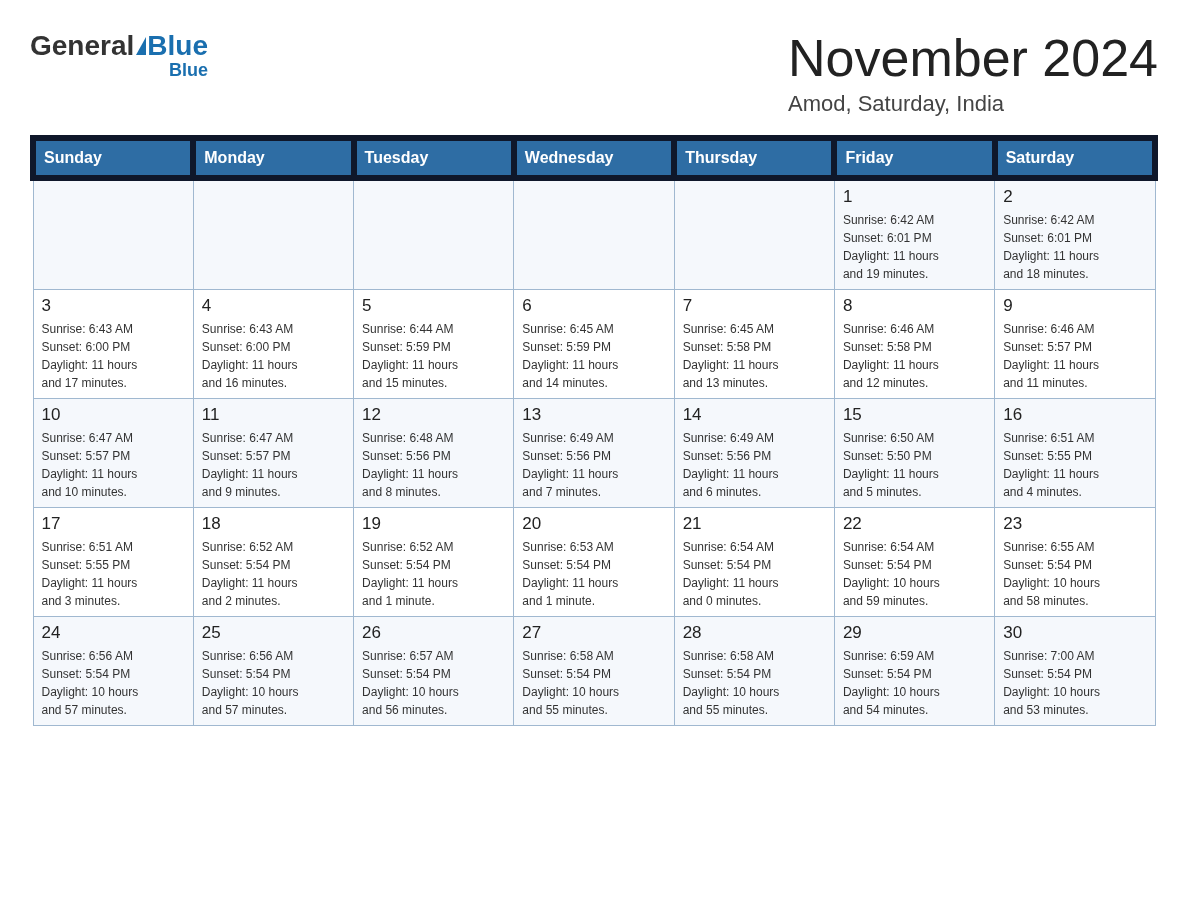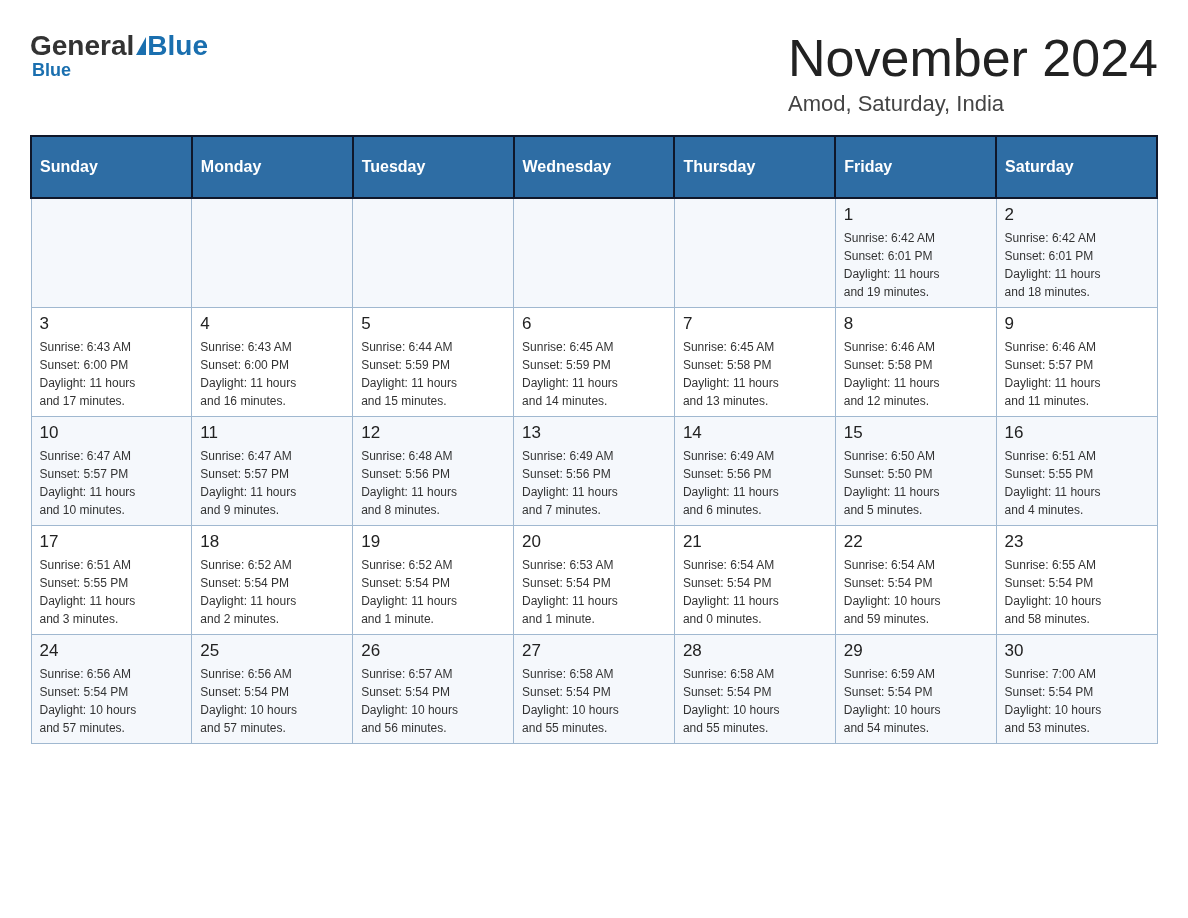--- a/index.html
+++ b/index.html
@@ -12,21 +12,21 @@
     }
     .header-area {
       display: flex;
       justify-content: space-between;
       align-items: flex-start;
       margin-bottom: 18px;
     }
     .logo-area {
       display: flex;
       flex-direction: column;
-      align-items: flex-start;
+      align-items: flex-end;
     }
     .logo-text {
       display: flex;
       align-items: baseline;
       font-size: 28px;
       font-weight: bold;
       color: #333;
     }
     .logo-general { color: #333; }
     .logo-blue { color: #1a6faf; }
@@ -64,23 +64,23 @@
     }
     .calendar {
       width: 100%;
       border-collapse: collapse;
     }
     .calendar th {
       background-color: #2e6da4;
       color: #fff;
       font-size: 16px;
       font-weight: bold;
-      padding: 21px 8px;
+      padding: 8px 8px;
       text-align: left;
-      border: 2px solid #0f172a;
+      border: 6px solid #0f172a;
     }
     .calendar td {
       border: 1px solid #a0b8d0;
       vertical-align: top;
       padding: 6px 8px;
       width: 14.28%;
       min-height: 100px;
       background: #fff;
     }
     .calendar tr:nth-child(odd) td {

